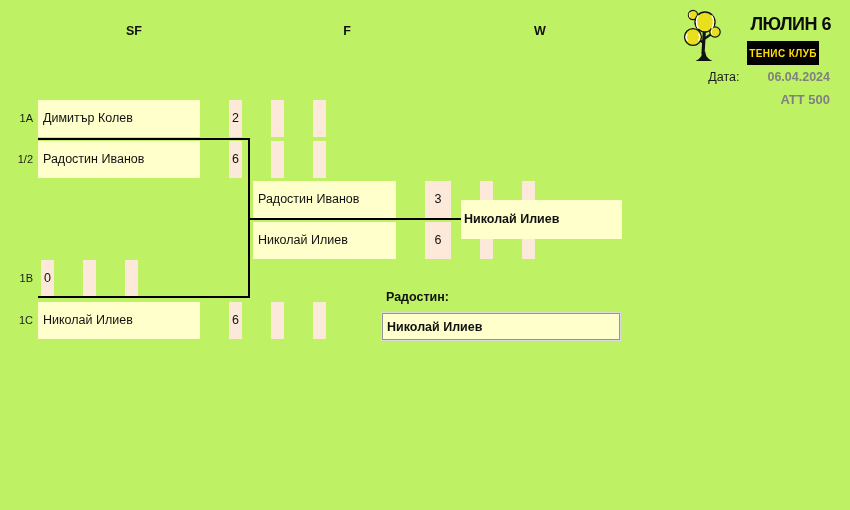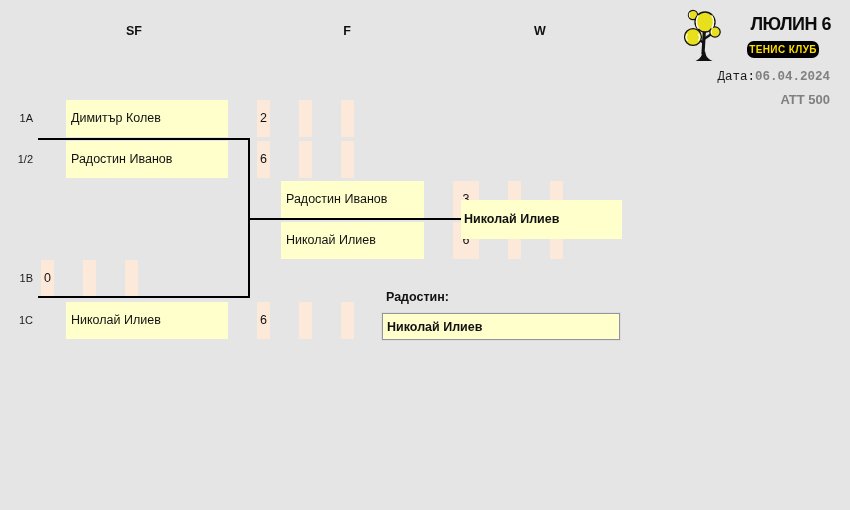--- a/index.html
+++ b/index.html
@@ -1,53 +1,53 @@
 <!DOCTYPE html>
 <html><head>
 <meta charset="utf-8">
 <style>
   html,body{margin:0;padding:0;background:#fff;}
   body{font-family:"Liberation Sans","DejaVu Sans",sans-serif;color:#111;}
-  .sheet{position:relative;width:850px;height:510px;background:#e5e5e5;overflow:hidden;}
+  .sheet{position:relative;width:850px;height:510px;background:#bef264;overflow:hidden;}
 
   
   .round-header{position:absolute;width:68px;text-align:center;font-weight:bold;
     font-size:12.5px;top:24px;}
   .h-sf{left:100px}.h-f{left:313px}.h-w{left:506px}
 
   
   .entry{position:absolute;display:flex;align-items:stretch;height:37px;gap:26px;}
   .seed{position:absolute;left:-27px;top:0;width:22px;text-align:right;
     font-size:11px;line-height:37px;color:#1a1a1a;}
   .cell-name{background:#FFFFCC;font-size:12.5px;line-height:37px;
-    padding-left:5px;box-sizing:border-box;white-space:nowrap;overflow:hidden;margin-left:28px;}
+    padding-left:5px;box-sizing:border-box;white-space:nowrap;overflow:hidden;}
   .w162{width:162px}.w143{width:143px}
   .cell-score{background:#FDE9D9;width:13px;margin-left:3px;font-size:12.5px;
     line-height:37px;text-align:center;}
   .cell-score.wide{width:26px;}
 
   
   .bline{position:absolute;background:#000;}
 
   
   .winner-cell{position:absolute;left:461px;top:200px;width:161px;height:39px;
     background:#FFFFCC;font-weight:bold;font-size:12.5px;line-height:39px;
     padding-left:3px;box-sizing:border-box;white-space:nowrap;}
 
   
   .logo-icon{position:absolute;left:684px;top:4px;}
   .club-name{position:absolute;right:19px;top:14px;font-size:18px;font-weight:bold;
     letter-spacing:-0.5px;white-space:nowrap;color:#0d0d0d;}
-  .club-tagline{position:absolute;left:747px;top:41px;width:72px;height:17px;
+  .club-tagline{position:absolute;left:747px;top:41px;width:72px;height:24px;
     background:#000;color:#FFDE00;font-size:10px;font-weight:bold;
-    display:flex;align-items:center;justify-content:center;letter-spacing:0.4px;border-radius:7px;}
+    display:flex;align-items:center;justify-content:center;letter-spacing:0.4px;}
 
   
-  .info-date{position:absolute;right:20px;top:70px;display:flex;gap:0;
-    font-size:12.5px;align-items:baseline;font-family:Liberation Mono, monospace;}
+  .info-date{position:absolute;right:20px;top:70px;display:flex;gap:28px;
+    font-size:12.5px;align-items:baseline;}
   .info-date .lbl{color:#1a1a1a;}
   .info-date .val{color:#808080;font-weight:bold;}
   .info-tour{position:absolute;right:20px;top:92px;font-size:13px;
     font-weight:bold;color:#808080;}
 
   
   .result-label{position:absolute;left:386px;top:290px;font-weight:bold;
     font-size:12.5px;}
   .result-box{position:absolute;left:382px;top:313px;width:238px;height:27px;
     background:#FFFFCC;border:1px solid #94949c;outline:1px solid #dcdce0;

